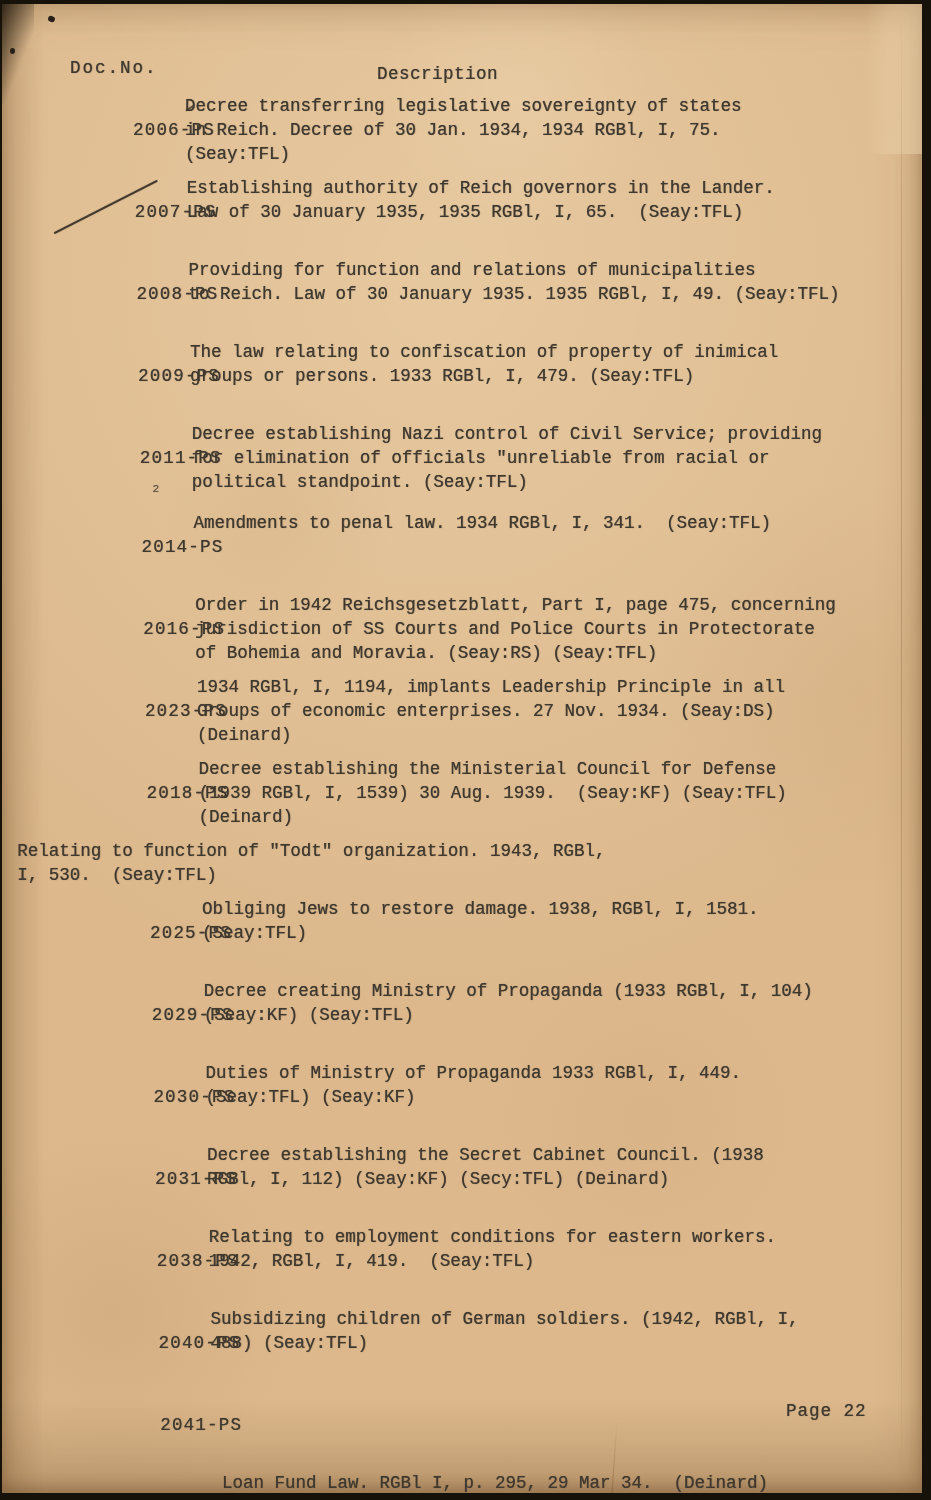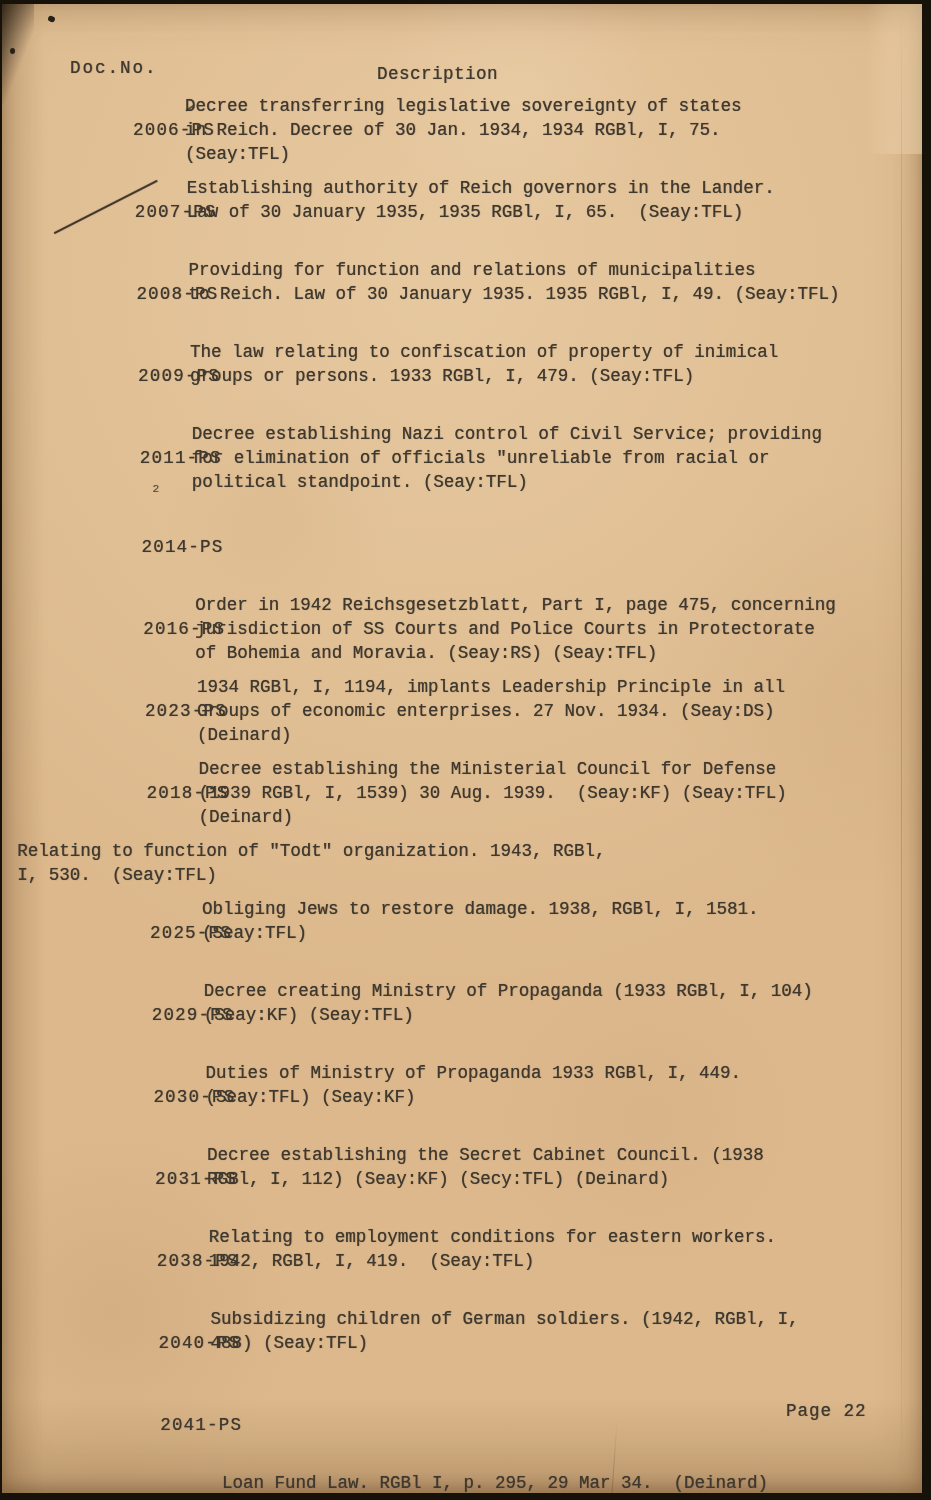--- a/index.html
+++ b/index.html
@@ -139,20 +139,21 @@
     <div class="doc-cell">
       <span class="doc">2011-PS</span>
     <span class="doc-mark">2</span></div>
     <div class="desc"><div class="line">Decree establishing Nazi control of Civil Service; providing</div><div class="line">for elimination of officials "unreliable from racial or</div><div class="line">political standpoint. (Seay:TFL)</div></div>
   </div>
 
   <div class="entry tw" style="transform: translateX(8.5px);">
     <div class="doc-cell">
       <span class="doc">2014-PS</span>
     </div>
+    <div class="desc"><div class="line">Amendments to penal law. 1934 RGBl, I, 341.  (Seay:TFL)</div></div>
   </div>
 
   <div class="entry tw" style="transform: translateX(10.2px);">
     <div class="doc-cell">
       <span class="doc">2016-PS</span>
     </div>
     <div class="desc"><div class="line">Order in 1942 Reichsgesetzblatt, Part I, page 475, concerning</div><div class="line">jurisdiction of SS Courts and Police Courts in Protectorate</div><div class="line">of Bohemia and Moravia. (Seay:RS) (Seay:TFL)</div></div>
   </div>
 
   <div class="entry tw" style="transform: translateX(11.9px);">

